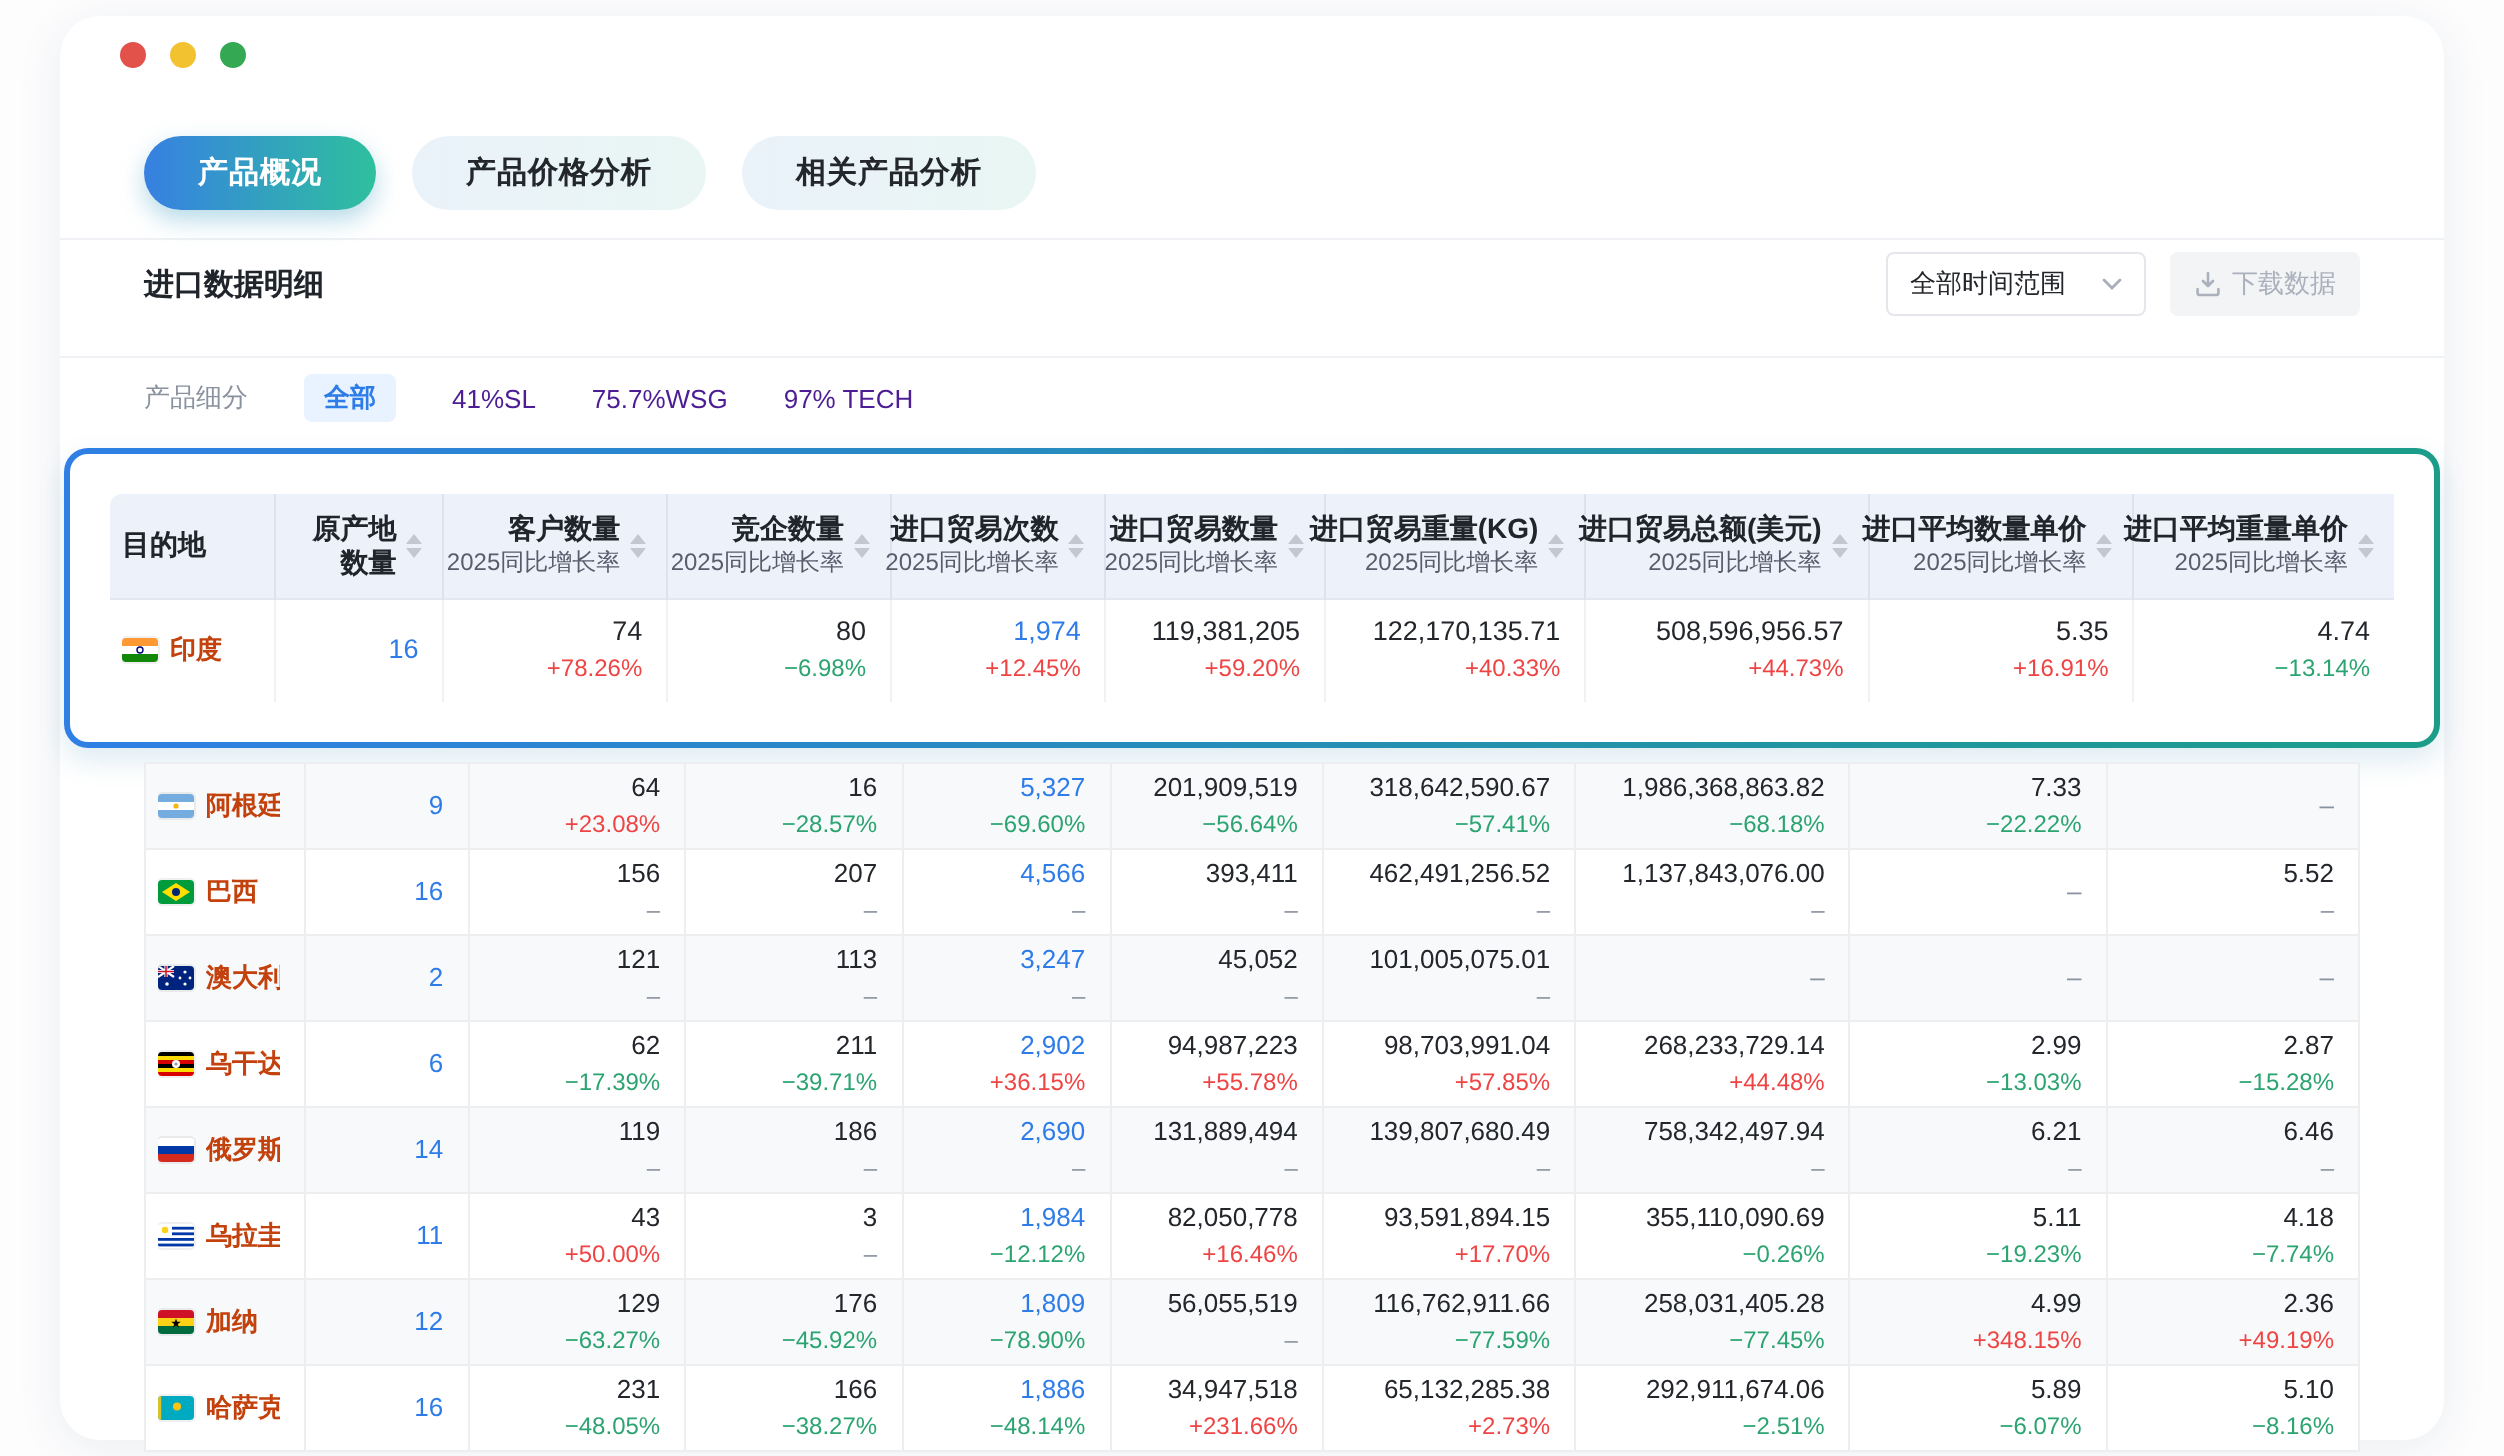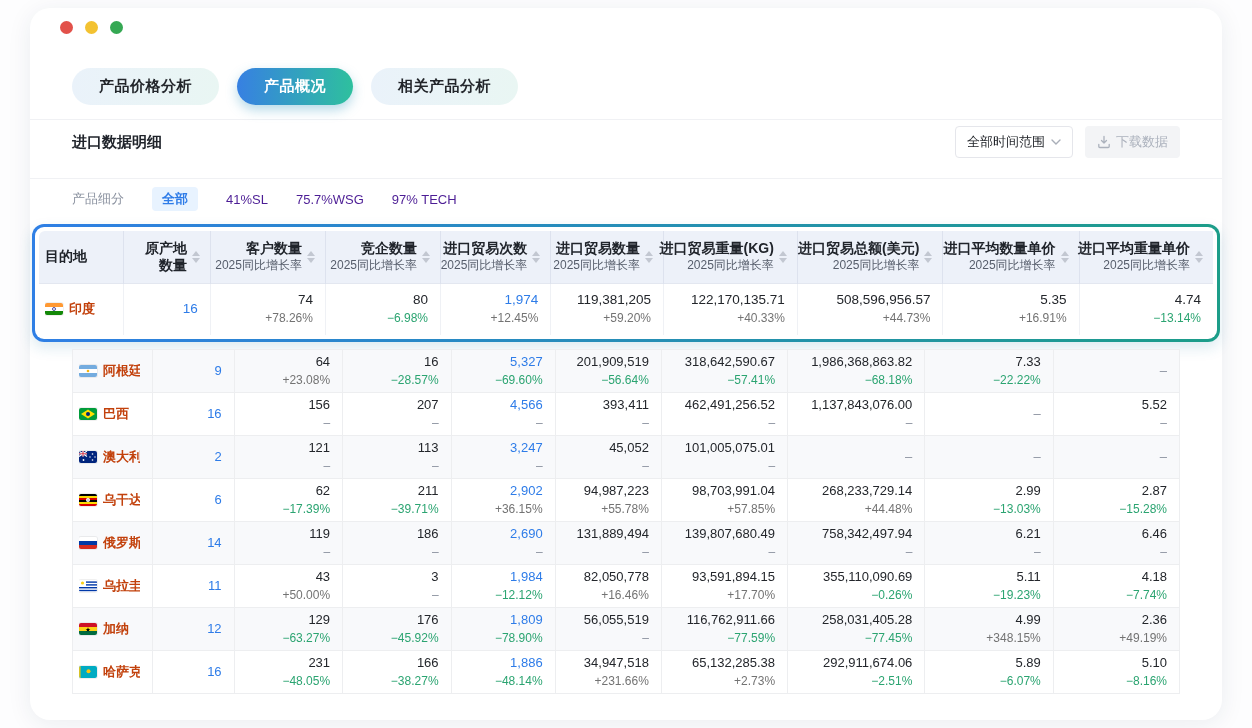--- a/index.html
+++ b/index.html
@@ -24,62 +24,62 @@
     color:#fff; background:linear-gradient(90deg,#3780E2,#2EC09E);
     box-shadow:0 5px 12px rgba(46,150,190,.35);
   }
   .hr { height:1px; background:#F0F1F4; margin-top:14px; }
 
   
   .sectionRow { display:flex; align-items:center; justify-content:space-between; height:44px; padding:0 42px; }
   .sectionTitle { font-size:15px; font-weight:700; color:#20242B; }
   .controls { display:flex; align-items:center; gap:12px; }
   .select {
-    display:flex; align-items:center; gap:6px; border:1px solid #E5E6EB; border-radius:4px;
+    display:flex; align-items:center; gap:18px; border:1px solid #E5E6EB; border-radius:4px;
     padding:6px 11px; font-size:13px; color:#23262B; cursor:pointer; background:#fff;
   }
   .dlBtn {
     display:flex; align-items:center; gap:5px; background:#F3F4F6; border:none; border-radius:4px;
     padding:7px 12px; font-size:13px; color:#ABB1BC; cursor:pointer;
   }
 
   
   .filterRow { display:flex; align-items:center; gap:28px; height:40px; padding:0 42px; font-size:13px; }
   .filterLabel { color:#8A919F; }
   .filterOpt { color:#4c1d95; cursor:pointer; }
   .filterOpt.active { color:#2E7CE8; background:#E8F3FF; border-radius:4px; padding:3px 10px; font-weight:700; }
 
   
   .hlBox {
     margin:5px 2px 0; border-radius:12px; padding:3px;
     background:linear-gradient(90deg,#2F7FE5,#1C9D89);
     box-shadow:0 6px 14px rgba(30,120,160,.15);
   }
-  .hlInner { background:#fff; border-radius:9px; padding:4px; }
+  .hlInner { background:#fff; border-radius:9px; padding:20px; }
   table { border-collapse:collapse; width:100%; table-layout:fixed; }
   .hlTable th { background:#EDF1F9; border-right:1px solid #DDE2EE; padding:8px 10px 8px 6px; height:52px; vertical-align:middle; }
   .hlTable th:last-child { border-right:none; }
   .hlTable th:first-child { border-radius:6px 0 0 0; }
   .hlTable tr.hrow td { border-right:1px solid #EFF1F5; border-top:1px solid #E3E7F0; height:52px; padding:6px 12px 6px 6px; }
   .hlTable tr.hrow td:last-child { border-right:none; }
   .hwrap { display:flex; align-items:center; justify-content:flex-end; gap:5px; }
   .hwrap.left { justify-content:flex-start; }
   .htext { display:flex; flex-direction:column; align-items:flex-end; line-height:17px; }
   .ht1 { font-size:14px; font-weight:700; color:#20242B; white-space:nowrap; }
   .ht2 { font-size:12px; font-weight:400; color:#565D6B; white-space:nowrap; }
   .sorter { display:flex; flex-direction:column; gap:2px; flex:0 0 auto; }
   .sorter i { display:block; width:0; height:0; border-left:4px solid transparent; border-right:4px solid transparent; }
   .sorter .up { border-bottom:5px solid #C2C7D1; }
   .sorter .dn { border-top:5px solid #C2C7D1; }
 
   
   .cell { display:flex; flex-direction:column; align-items:flex-end; justify-content:center; line-height:16px; }
   .cv { font-size:13.5px; color:#23262B; white-space:nowrap; }
   .cg { font-size:12px; font-weight:500; margin-top:2px; white-space:nowrap; }
-  .pos { color:#737373; } .neg { color:#2BA471; } .mut { color:#8A919F; }
+  .pos { color:#ef4444; } .neg { color:#2BA471; } .mut { color:#8A919F; }
   .blue { color:#2E7CE8; }
   .countryCell { display:flex; align-items:center; gap:6px; overflow:hidden; }
   .countryCell .name { font-size:13px; color:#c2410c; white-space:nowrap; overflow:hidden;font-weight:bold; }
   .flag { flex:0 0 18px; width:18px; height:12px; border-radius:2px; overflow:hidden; box-shadow:0 0 0 1px rgba(0,0,0,.06); }
   .flag svg { display:block; }
 
   
   .bodyWrap { margin:7px 42px 0; }
   .bodyTable td { border-right:1px solid #EDEEF0; border-bottom:1px solid #EDEEF0; height:41px; padding:4px 12px 4px 6px; }
   .bodyTable td:first-child { border-left:1px solid #EDEEF0; }
@@ -92,22 +92,22 @@
 <body>
 
 <div class="window">
   <div class="traffic">
     <span class="dot r"></span>
     <span class="dot y"></span>
     <span class="dot g"></span>
   </div>
 
   <div class="tabs" id="tabs">
+      <div class="tab active">产品概况</div>
       <div class="tab">产品价格分析</div>
-      <div class="tab active">产品概况</div>
       <div class="tab">相关产品分析</div>
     </div>
   <div class="hr"></div>
 
   <div class="sectionRow">
     <div class="sectionTitle">进口数据明细</div>
     <div class="controls">
       <div class="select">
         <span>全部时间范围</span>
         <svg width="10" height="6" viewBox="0 0 10 6">

